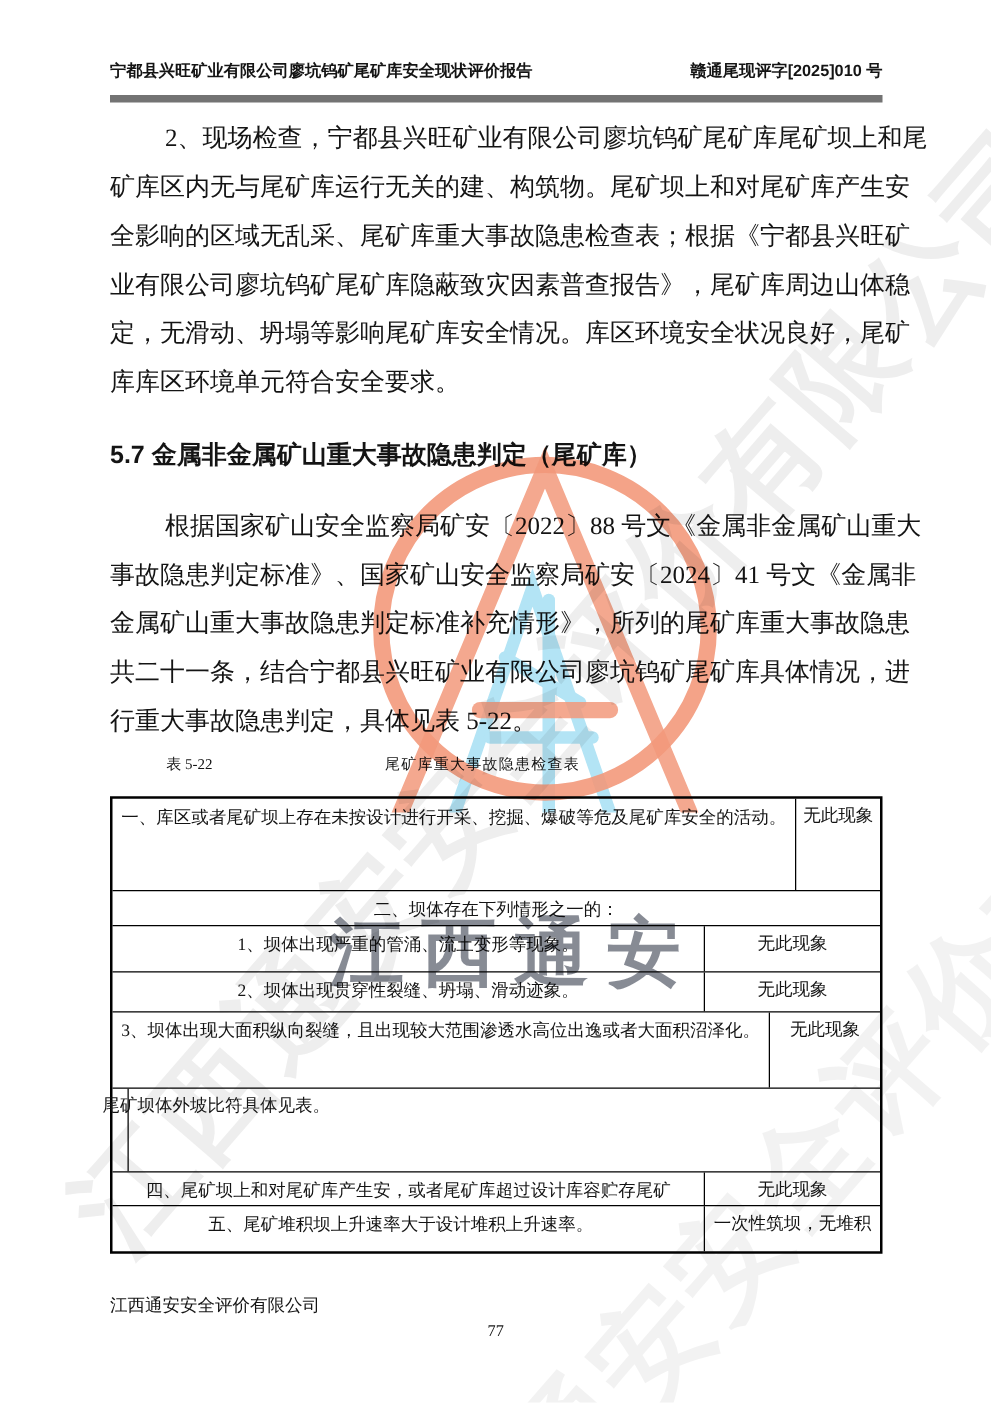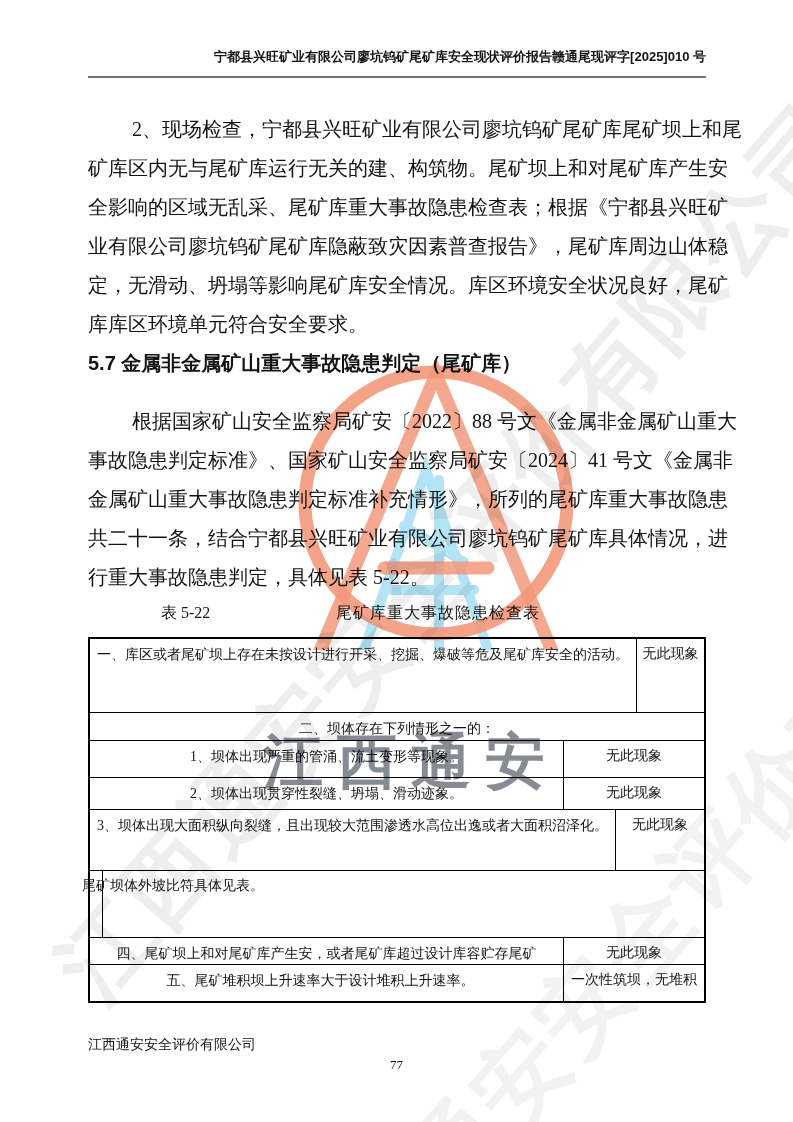--- a/index.html
+++ b/index.html
@@ -5,39 +5,39 @@
   html,body{margin:0;padding:0;}
   body{
     width:793px;height:1122px;position:relative;background:#ffffff;
     font-family:"Liberation Serif",serif;color:#141414;overflow:hidden;
   }
   .abs{position:absolute;}
 
   
   #page-header{
     left:88px;top:48px;width:618px;height:28px;
-    border-bottom:2px solid #737373;
-    display:flex;justify-content:flex-end;align-items:flex-start;
+    border-bottom:6px solid #737373;
+    display:flex;justify-content:space-between;align-items:flex-start;
     font-family:"Liberation Sans",sans-serif;font-size:13px;font-weight:bold;
     z-index:2;
   }
 
   
   .para{left:88px;width:624px;font-size:20px;line-height:39px;z-index:2;}
   .pline{white-space:nowrap;}
   .pline.indent{text-indent:44px;}
-  #paragraph-1{top:110px;}
+  #paragraph-1{top:92px;}
   #section-heading{
     left:88px;top:350px;font-size:20px;font-weight:bold;
     font-family:"Liberation Sans",sans-serif;white-space:nowrap;z-index:2;
   }
   #paragraph-2{top:402px;}
 
   
-  #table-caption{left:104px;top:603px;width:620px;height:30px;font-size:16px;z-index:2;font-family:Liberation Serif, serif;}
+  #table-caption{left:76px;top:603px;width:620px;height:30px;font-size:12px;z-index:2;font-family:Liberation Serif, serif;}
   #table-caption .cap-label{position:absolute;left:57px;top:0;}
   #table-caption .cap-title{position:absolute;left:232px;top:0;letter-spacing:1px;}
 
   
   #hazard-table{
     left:88px;top:637px;width:618px;box-sizing:border-box;
     border:2px solid #000;font-size:14px;z-index:2;background:transparent;
   }
   .trow{display:flex;box-sizing:border-box;border-top:1.5px solid #000;}
   .trow:first-child{border-top:none;}

